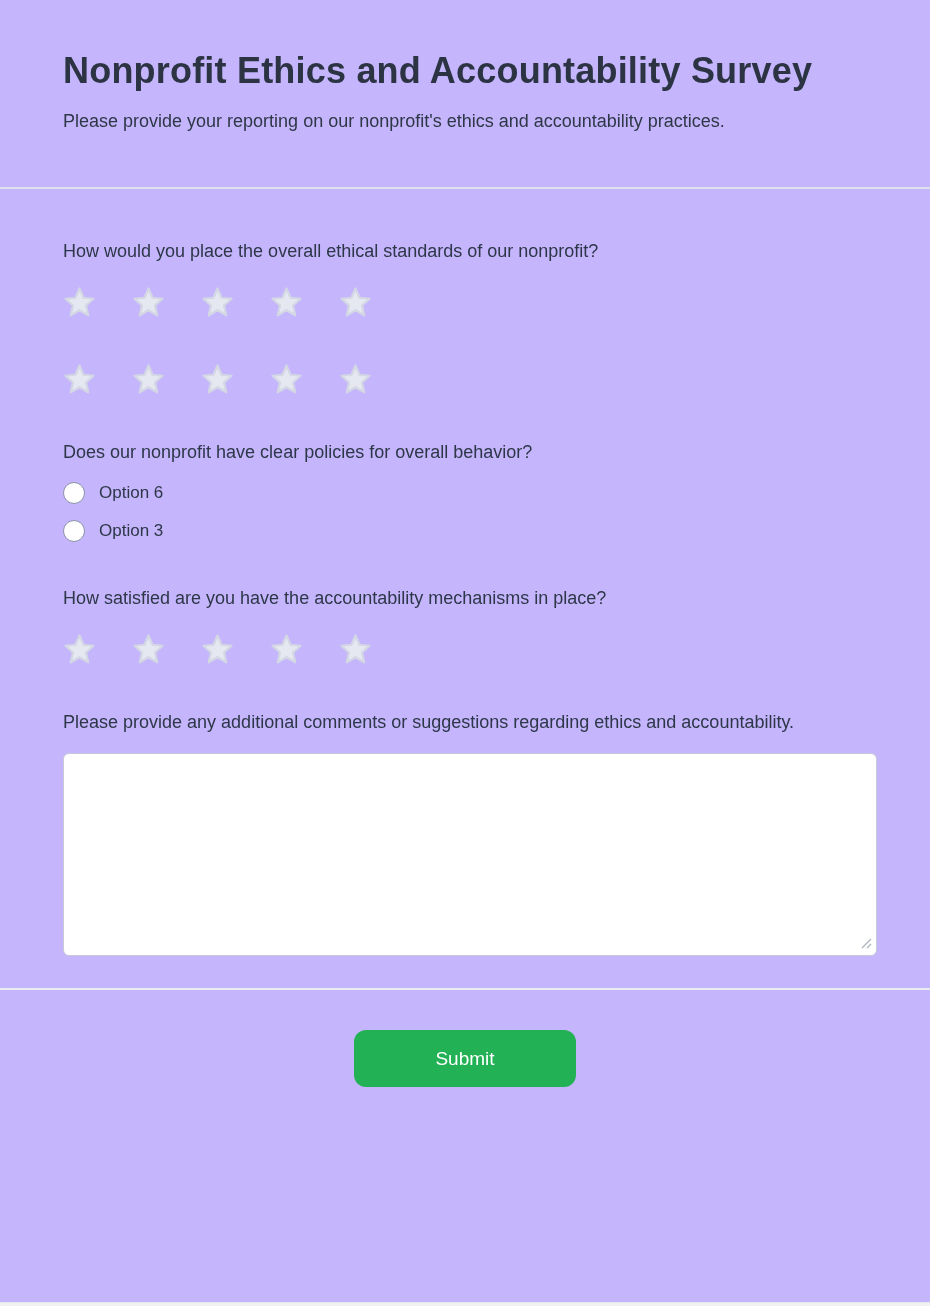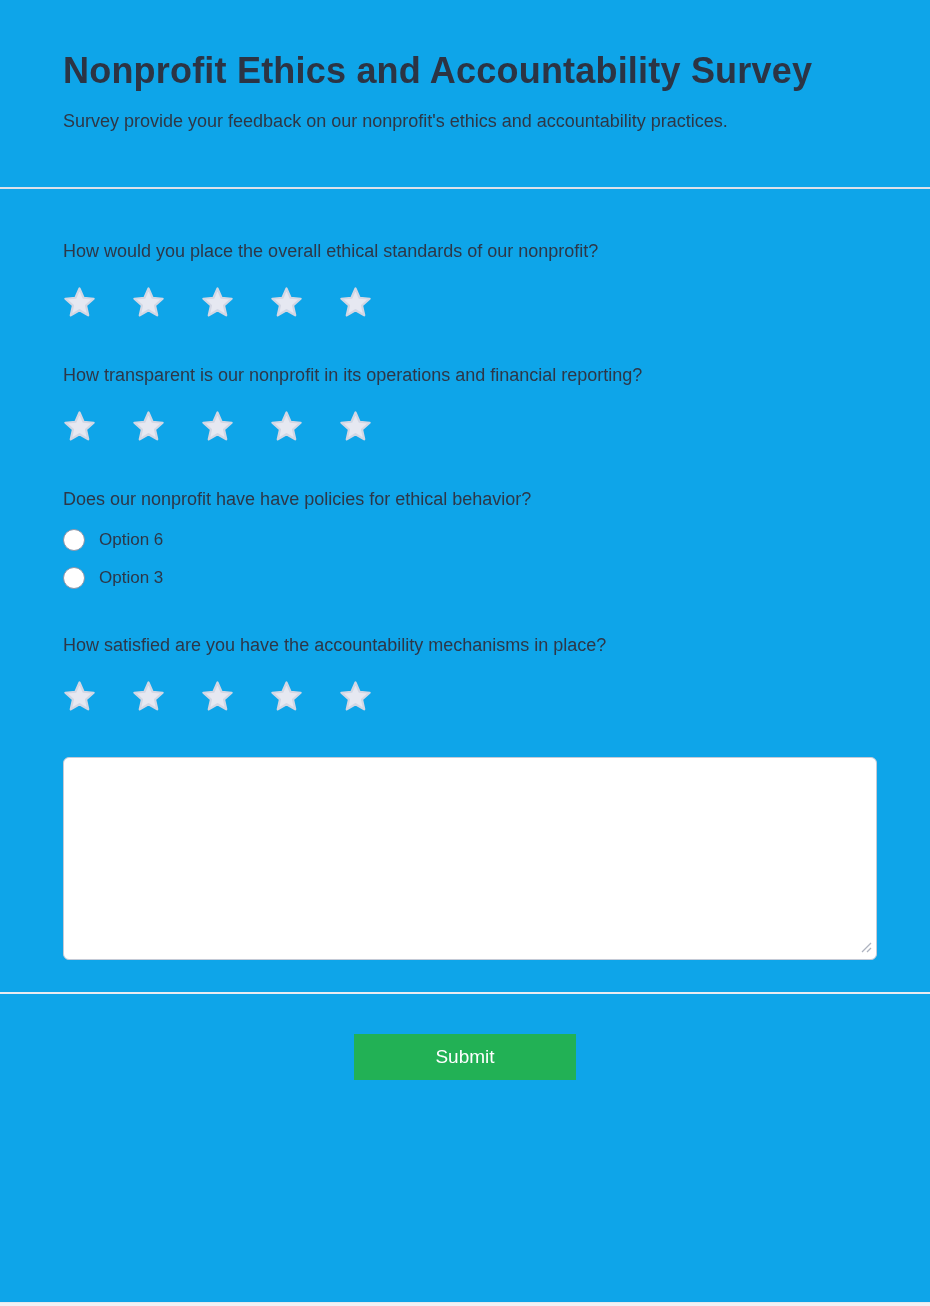--- a/index.html
+++ b/index.html
@@ -7,21 +7,21 @@
     margin: 0;
     padding: 0;
     background: #ffffff;
     width: 930px;
     font-family: "Liberation Sans", sans-serif;
     color: #2d3748;
   }
   .page {
     width: 930px;
     min-height: 1306px;
-    background: #0ea5e9;
+    background: #c4b5fd;
     display: flex;
     flex-direction: column;
   }
   .container { padding: 0 63px; }
 
   
   .header {
     padding-top: 42px;
     padding-bottom: 53px;
     border-bottom: 2px solid #dde1ea;
@@ -129,45 +129,45 @@
   
   .footer {
     border-top: 2px solid #e9ebf1;
     padding-top: 40px;
     padding-bottom: 47px;
     display: flex;
     justify-content: center;
   }
   .submit-button {
     width: 222px;
-    height: 46px;
+    height: 57px;
     background: #22b155;
     color: #ffffff;
     font-family: "Liberation Sans", sans-serif;
     font-size: 19px;
     font-weight: 400;
     border: none;
-    border-radius: 0;
+    border-radius: 12px;
     cursor: pointer;
   }
   .bottom-strip {
     height: 4px;
     background: #f1f2f4;
     border-top: 1px solid #e7e8ec;
     margin-top: auto;
   }
 </style>
 </head>
 <body>
 
 <div class="page">
 
   <div class="header container">
     <h1 class="page-title">Nonprofit Ethics and Accountability Survey</h1>
-    <p class="page-subtitle">Survey provide your feedback on our nonprofit's ethics and accountability practices.</p>
+    <p class="page-subtitle">Please provide your reporting on our nonprofit's ethics and accountability practices.</p>
   </div>
 
   <div class="questions container">
 
     <div class="question">
       <p class="q-label">How would you place the overall ethical standards of our nonprofit?</p>
       <div class="stars">
           <span class="star">
             <svg width="33" height="33" viewBox="0 0 24 24">
               <path d="M12 1.8 L14.94 8.56 L22.27 9.26 L16.76 14.15 L18.35 21.34 L12 17.6 L5.65 21.34 L7.24 14.15 L1.73 9.26 L9.06 8.56 Z" fill="#e6e8f1" stroke="#d3d7e4" stroke-width="1.6" stroke-linejoin="round"></path>
@@ -190,21 +190,20 @@
           </span>
           <span class="star">
             <svg width="33" height="33" viewBox="0 0 24 24">
               <path d="M12 1.8 L14.94 8.56 L22.27 9.26 L16.76 14.15 L18.35 21.34 L12 17.6 L5.65 21.34 L7.24 14.15 L1.73 9.26 L9.06 8.56 Z" fill="#e6e8f1" stroke="#d3d7e4" stroke-width="1.6" stroke-linejoin="round"></path>
             </svg>
           </span>
         </div>
     </div>
 
     <div class="question">
-      <p class="q-label">How transparent is our nonprofit in its operations and financial reporting?</p>
       <div class="stars">
           <span class="star">
             <svg width="33" height="33" viewBox="0 0 24 24">
               <path d="M12 1.8 L14.94 8.56 L22.27 9.26 L16.76 14.15 L18.35 21.34 L12 17.6 L5.65 21.34 L7.24 14.15 L1.73 9.26 L9.06 8.56 Z" fill="#e6e8f1" stroke="#d3d7e4" stroke-width="1.6" stroke-linejoin="round"></path>
             </svg>
           </span>
           <span class="star">
             <svg width="33" height="33" viewBox="0 0 24 24">
               <path d="M12 1.8 L14.94 8.56 L22.27 9.26 L16.76 14.15 L18.35 21.34 L12 17.6 L5.65 21.34 L7.24 14.15 L1.73 9.26 L9.06 8.56 Z" fill="#e6e8f1" stroke="#d3d7e4" stroke-width="1.6" stroke-linejoin="round"></path>
             </svg>
@@ -221,21 +220,21 @@
           </span>
           <span class="star">
             <svg width="33" height="33" viewBox="0 0 24 24">
               <path d="M12 1.8 L14.94 8.56 L22.27 9.26 L16.76 14.15 L18.35 21.34 L12 17.6 L5.65 21.34 L7.24 14.15 L1.73 9.26 L9.06 8.56 Z" fill="#e6e8f1" stroke="#d3d7e4" stroke-width="1.6" stroke-linejoin="round"></path>
             </svg>
           </span>
         </div>
     </div>
 
     <div class="question">
-      <p class="q-label">Does our nonprofit have have policies for ethical behavior?</p>
+      <p class="q-label">Does our nonprofit have clear policies for overall behavior?</p>
       <div class="options">
         <div class="option-row">
           <span class="radio-circle"></span>
           <span class="option-label">Option 6</span>
         </div>
         <div class="option-row">
           <span class="radio-circle"></span>
           <span class="option-label">Option 3</span>
         </div>
       </div>
@@ -266,20 +265,21 @@
           </span>
           <span class="star">
             <svg width="33" height="33" viewBox="0 0 24 24">
               <path d="M12 1.8 L14.94 8.56 L22.27 9.26 L16.76 14.15 L18.35 21.34 L12 17.6 L5.65 21.34 L7.24 14.15 L1.73 9.26 L9.06 8.56 Z" fill="#e6e8f1" stroke="#d3d7e4" stroke-width="1.6" stroke-linejoin="round"></path>
             </svg>
           </span>
         </div>
     </div>
 
     <div class="question">
+      <p class="q-label">Please provide any additional comments or suggestions regarding ethics and accountability.</p>
       <div class="textarea-wrap">
         <textarea class="comments-textarea" style=""></textarea>
         <svg class="resize-handle" viewBox="0 0 13 13">
           <line x1="12" y1="3" x2="3" y2="12" stroke="#aeb3c0" stroke-width="1.3"></line>
           <line x1="12" y1="8" x2="8" y2="12" stroke="#aeb3c0" stroke-width="1.3"></line>
         </svg>
       </div>
     </div>
 
   </div>

